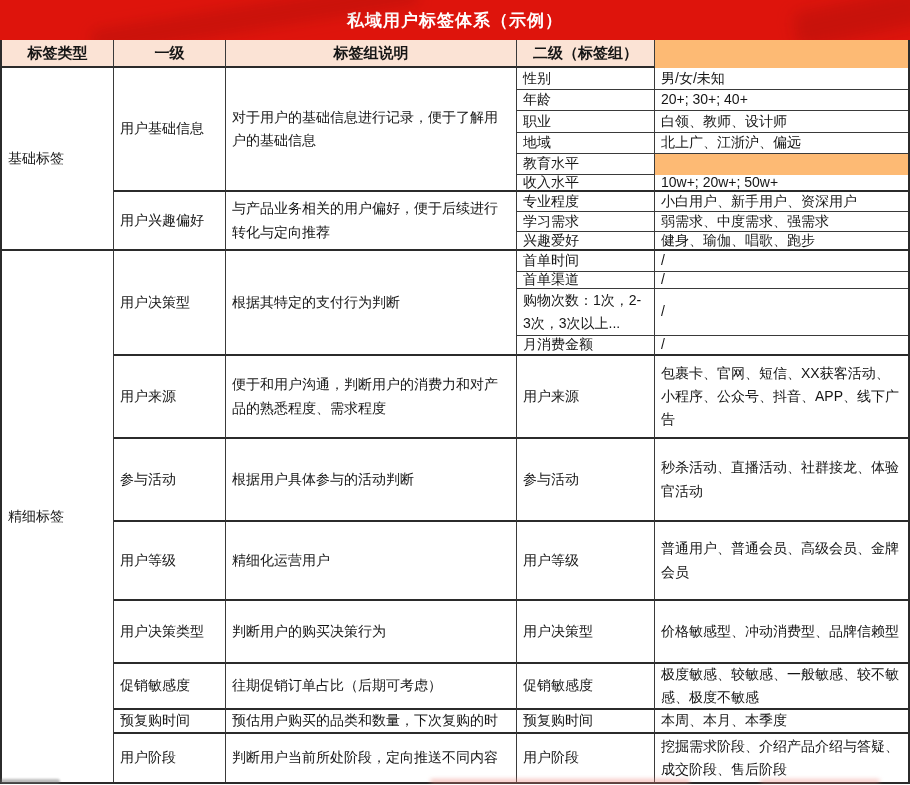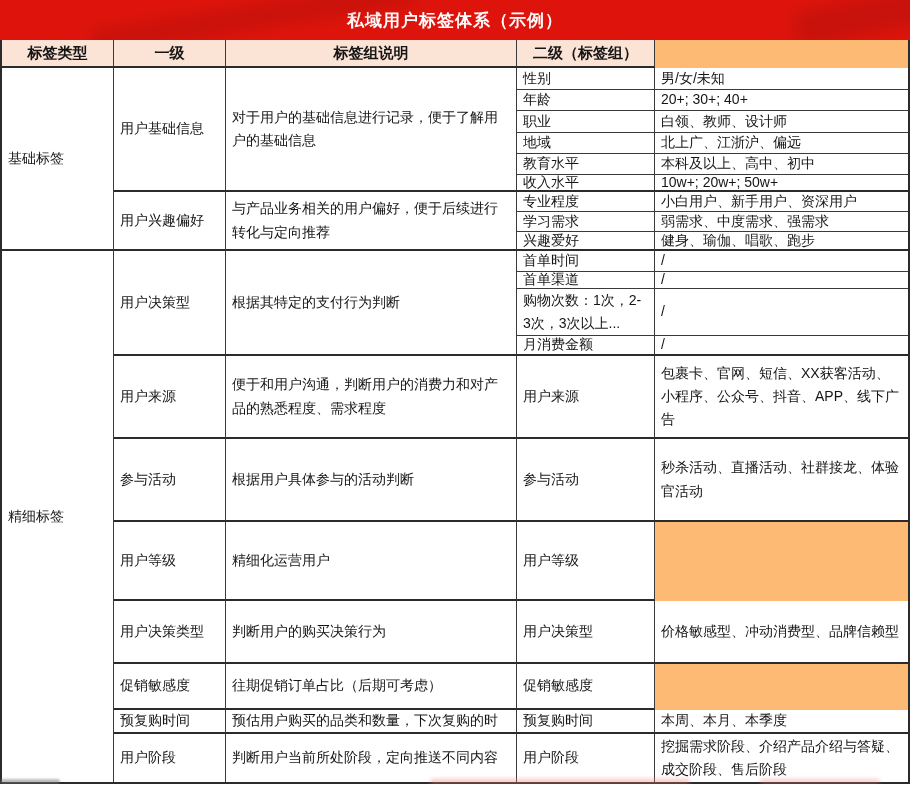--- a/index.html
+++ b/index.html
@@ -148,32 +148,33 @@
     <div class="c bb2" style="grid-column:4;grid-row:17">用户等级</div>
     <div class="c bb2" style="grid-column:4;grid-row:18">用户决策型</div>
     <div class="c bb2" style="grid-column:4;grid-row:19">促销敏感度</div>
     <div class="c bb2" style="grid-column:4;grid-row:20">预复购时间</div>
     <div class="c nb" style="grid-column:4;grid-row:21">用户阶段</div>
 
     <div class="c nr" style="grid-column:5;grid-row:2">男/女/未知</div>
     <div class="c nr" style="grid-column:5;grid-row:3">20+;  30+;  40+</div>
     <div class="c nr" style="grid-column:5;grid-row:4">白领、教师、设计师</div>
     <div class="c nr" style="grid-column:5;grid-row:5">北上广、江浙沪、偏远</div>
-    <div class="c nr" style="grid-column:5;grid-row:6">本科及以上、高中、初中</div>
     <div class="c nr bb2" style="grid-column:5;grid-row:7">10w+;  20w+;  50w+</div>
     <div class="c nr" style="grid-column:5;grid-row:9">弱需求、中度需求、强需求</div>
     <div class="c nr" style="grid-column:5;grid-row:8">小白用户、新手用户、资深用户</div>
     <div class="c nr bb2" style="grid-column:5;grid-row:10">健身、瑜伽、唱歌、跑步</div>
     <div class="c nr" style="grid-column:5;grid-row:11">/</div>
     <div class="c nr" style="grid-column:5;grid-row:12">/</div>
     <div class="c nr" style="grid-column:5;grid-row:13">/</div>
     <div class="c nr bb2" style="grid-column:5;grid-row:14">/</div>
     <div class="c l3 nr bb2" style="grid-column:5;grid-row:15">包裹卡、官网、短信、XX获客活动、小程序、公众号、抖音、APP、线下广告</div>
     <div class="c l3 nr bb2" style="grid-column:5;grid-row:16">秒杀活动、直播活动、社群接龙、体验官活动</div>
+    <div class="c l3 nr bb2" style="grid-column:5;grid-row:17">普通用户、普通会员、高级会员、金牌会员</div>
     <div class="c l3 nr bb2" style="grid-column:5;grid-row:18">价格敏感型、冲动消费型、品牌信赖型</div>
+    <div class="c l3 nr bb2" style="grid-column:5;grid-row:19">极度敏感、较敏感、一般敏感、较不敏感、极度不敏感</div>
     <div class="c l3 nr bb2" style="grid-column:5;grid-row:20">本周、本月、本季度</div>
     <div class="c l3 nr nb" style="grid-column:5;grid-row:21">挖掘需求阶段、介绍产品介绍与答疑、成交阶段、售后阶段</div>
 
   </div>
 
   <div class="wm wm-b1"></div>
   <div class="wm wm-b2"></div>
   <div class="wm wm-b3"></div>
 
 </div>

